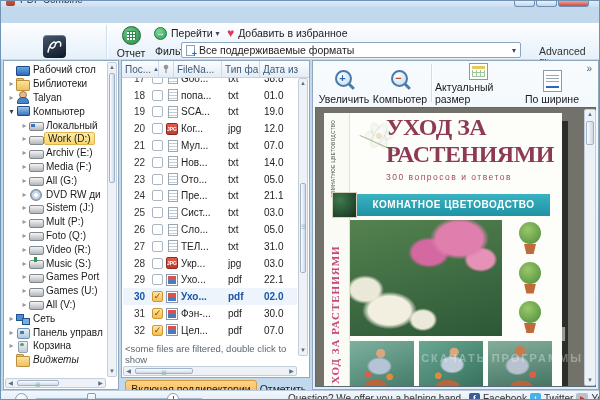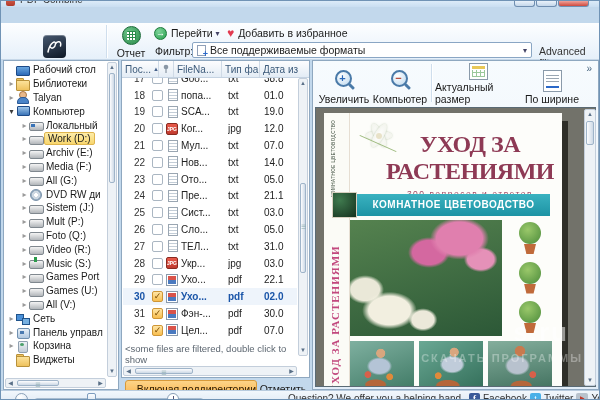--- a/index.html
+++ b/index.html
@@ -94,21 +94,21 @@
   .fi-jpg{background:linear-gradient(#e85a4a,#c03a2e);border:1px solid #8a2a20;border-radius:2px;color:#fff;font-size:5px;font-weight:bold;text-align:center;line-height:11px}
   .fi-jpg::after{content:'JPG'}
   .fi-pdf{background:#fff;border:1px solid #8a9aac}
   .fi-pdf::after{content:'';position:absolute;inset:1px;background:linear-gradient(#d9534a 0 45%,#4a7ac0 45%)}
   .c-name{width:47px;overflow:hidden;flex:none}
   .c-type{width:36px;overflow:hidden;flex:none}
   .c-date{width:40px;overflow:hidden;flex:none}
   #flnote{position:absolute;left:3px;right:12px;top:282px;font-size:9.5px;color:#5c6670;line-height:11px;overflow:hidden;height:23px}
 
   
-  .btn-orange{position:absolute;left:124px;top:379px;width:132px;height:18px;background:linear-gradient(#fdd488,#f9b34c);border:1px solid #d89a3a;border-radius:3px;font-size:10.5px;color:#2a1a00;text-align:right;line-height:16px}
+  .btn-orange{position:absolute;left:124px;top:379px;width:132px;height:18px;background:linear-gradient(#fdd488,#f9b34c);border:1px solid #d89a3a;border-radius:3px;font-size:10.5px;color:#2a1a00;text-align:center;line-height:16px}
   .btn-flat{position:absolute;left:257px;top:379px;width:50px;height:18px;font-size:10.5px;color:#1a1a1a;text-align:center;line-height:18px}
 
   
   #preview{left:311px;top:59px;width:287px;height:330px;background:linear-gradient(#f7fbfe,#e2edf8)}
   #pvtoolbar{position:absolute;left:0;top:0;right:0;height:46px}
   .pv-btn{position:absolute;top:2px;height:42px;display:flex;flex-direction:column;align-items:center;justify-content:flex-end;font-size:10.5px;color:#1a1a1a}
   .mag{width:22px;height:22px;position:relative;margin-bottom:1px}
   .mag::before{content:'';position:absolute;left:2px;top:0;width:13px;height:13px;border:2px solid #4a7aa8;border-radius:50%;background:radial-gradient(circle at 35% 30%,#fff,#bcd8ee)}
   .mag::after{content:'';position:absolute;left:15px;top:15px;width:7px;height:3px;background:#4a7aa8;border-radius:1px;transform:rotate(45deg)}
   .mag .sign{position:absolute;left:2px;top:1px;width:15px;height:15px;text-align:center;line-height:14px;font-size:11px;font-weight:bold;color:#2a68b8}
@@ -127,21 +127,21 @@
   .spine{position:absolute;left:0;top:0;width:26px;height:100%;border-right:1px solid #e6ded2;background:#fbfbf6}
   .vtext{writing-mode:vertical-rl;transform:rotate(180deg);white-space:nowrap}
   .spine-top{position:absolute;left:7px;top:4px;height:80px;font-size:4.5px;color:#3a4a3a;letter-spacing:.5px}
   .spine-title{position:absolute;left:5px;top:100px;height:180px;font-size:11px;font-weight:bold;color:#c2487e;letter-spacing:1px;font-family:"Liberation Serif","DejaVu Serif",serif}
   .flower{position:absolute;left:30px;top:2px;width:48px;height:46px}
   .flower i{position:absolute;left:12px;top:16px;width:26px;height:9px;background:radial-gradient(#fff, #eef0e6);border-radius:50%;box-shadow:0 0 2px rgba(120,150,100,.5)}
   .flower i:nth-child(2){transform:rotate(62deg)}
   .flower i:nth-child(3){transform:rotate(-60deg)}
   .flower b{position:absolute;left:22px;top:18px;width:6px;height:6px;border-radius:50%;background:#e8e2c8}
   .flower s{position:absolute;left:4px;top:28px;width:40px;height:1px;background:#9ab87a;transform:rotate(24deg)}
-  .bk-titles{position:absolute;right:8px;top:18px;text-align:center}
+  .bk-titles{position:absolute;right:8px;top:1px;text-align:left}
   .bk-t1,.bk-t2{font-family:"Liberation Serif","DejaVu Serif",serif;font-weight:bold;color:#8e3a55;font-size:24px;line-height:27px;letter-spacing:-.5px}
   .bk-sub{font-size:8.5px;color:#a04a64;letter-spacing:1.5px;margin-top:4px}
   .leafbox{position:absolute;left:8px;top:79px;width:25px;height:26px;background:radial-gradient(circle at 30% 30%,#3f7a4e,#15301e);border:1px solid #d8d0c0}
   .band{position:absolute;left:33px;top:81px;width:193px;height:22px;background:linear-gradient(#3ab2c0,#1d93a4);color:#fff;font-weight:bold;font-size:10px;text-align:center;line-height:22px;letter-spacing:.5px;white-space:nowrap;overflow:hidden}
   .mainphoto{position:absolute;left:26px;top:107px;width:152px;height:116px;background:
     radial-gradient(42px 30px at 72% 16%, #e07fae 0 55%, transparent 70%),
     radial-gradient(30px 22px at 52% 28%, #d468a0 0 55%, transparent 70%),
     radial-gradient(24px 18px at 86% 34%, #e591b8 0 55%, transparent 70%),
     radial-gradient(38px 26px at 26% 78%, #f2efe0 0 55%, transparent 72%),
     radial-gradient(26px 20px at 10% 60%, #eae8d8 0 55%, transparent 72%),
@@ -226,21 +226,21 @@
     <div class="tb-small" style="left:153px;top:2px">
       <span class="icon-goto">→</span>
       <span>Перейти</span>
       <span class="dd-caret">▾</span>
     </div>
     <div class="tb-small" style="left:226px;top:2px">
       <span class="icon-heart">♥</span>
       <span>Добавить в избранное</span>
     </div>
     <div class="filter-label" style="left:154px;top:22px">Фильтр:</div>
-    <div class="filter-dd" style="left:191px;top:19px;width:340px">
+    <div class="filter-dd" style="left:180px;top:19px;width:340px">
       <span class="icon-doc"></span>
       <span class="val">Все поддерживаемые форматы</span>
       <span class="dd-caret">▾</span>
     </div>
     <div class="adv-filter" style="left:538px;top:22px">Advanced filter</div>
   </div>
 
   <div class="panel" id="sidebar">
     <div id="tree">
         <div class="tree-item" style="padding-left: 2px;">
@@ -341,21 +341,21 @@
         <div class="tree-item" style="padding-left: 2px;">
           <span class="tw r">▸</span>
           <span class="ic ic-control"></span>
           <span class="tl">Панель управл</span>
         </div>
         <div class="tree-item" style="padding-left: 2px;">
           <span class="tw r">▸</span>
           <span class="ic ic-recycle"></span>
           <span class="tl">Корзина</span>
         </div>
-        <div class="tree-item" style="padding-left: 2px;">
+        <div class="tree-item" style="padding-left: 2px; font-style: italic;">
           <span class="tw"></span>
           <span class="ic ic-folder"></span>
           <span class="tl">Виджеты</span>
         </div>
       </div>
     <div class="sb-v" style="right:1px;top:1px;bottom:12px">
       <span class="sb-btn" style="top:0">▲</span>
       <div class="sb-thumb-v" style="top:10px;height:110px"></div>
       <span class="sb-btn" style="bottom:0">▼</span>
     </div>

